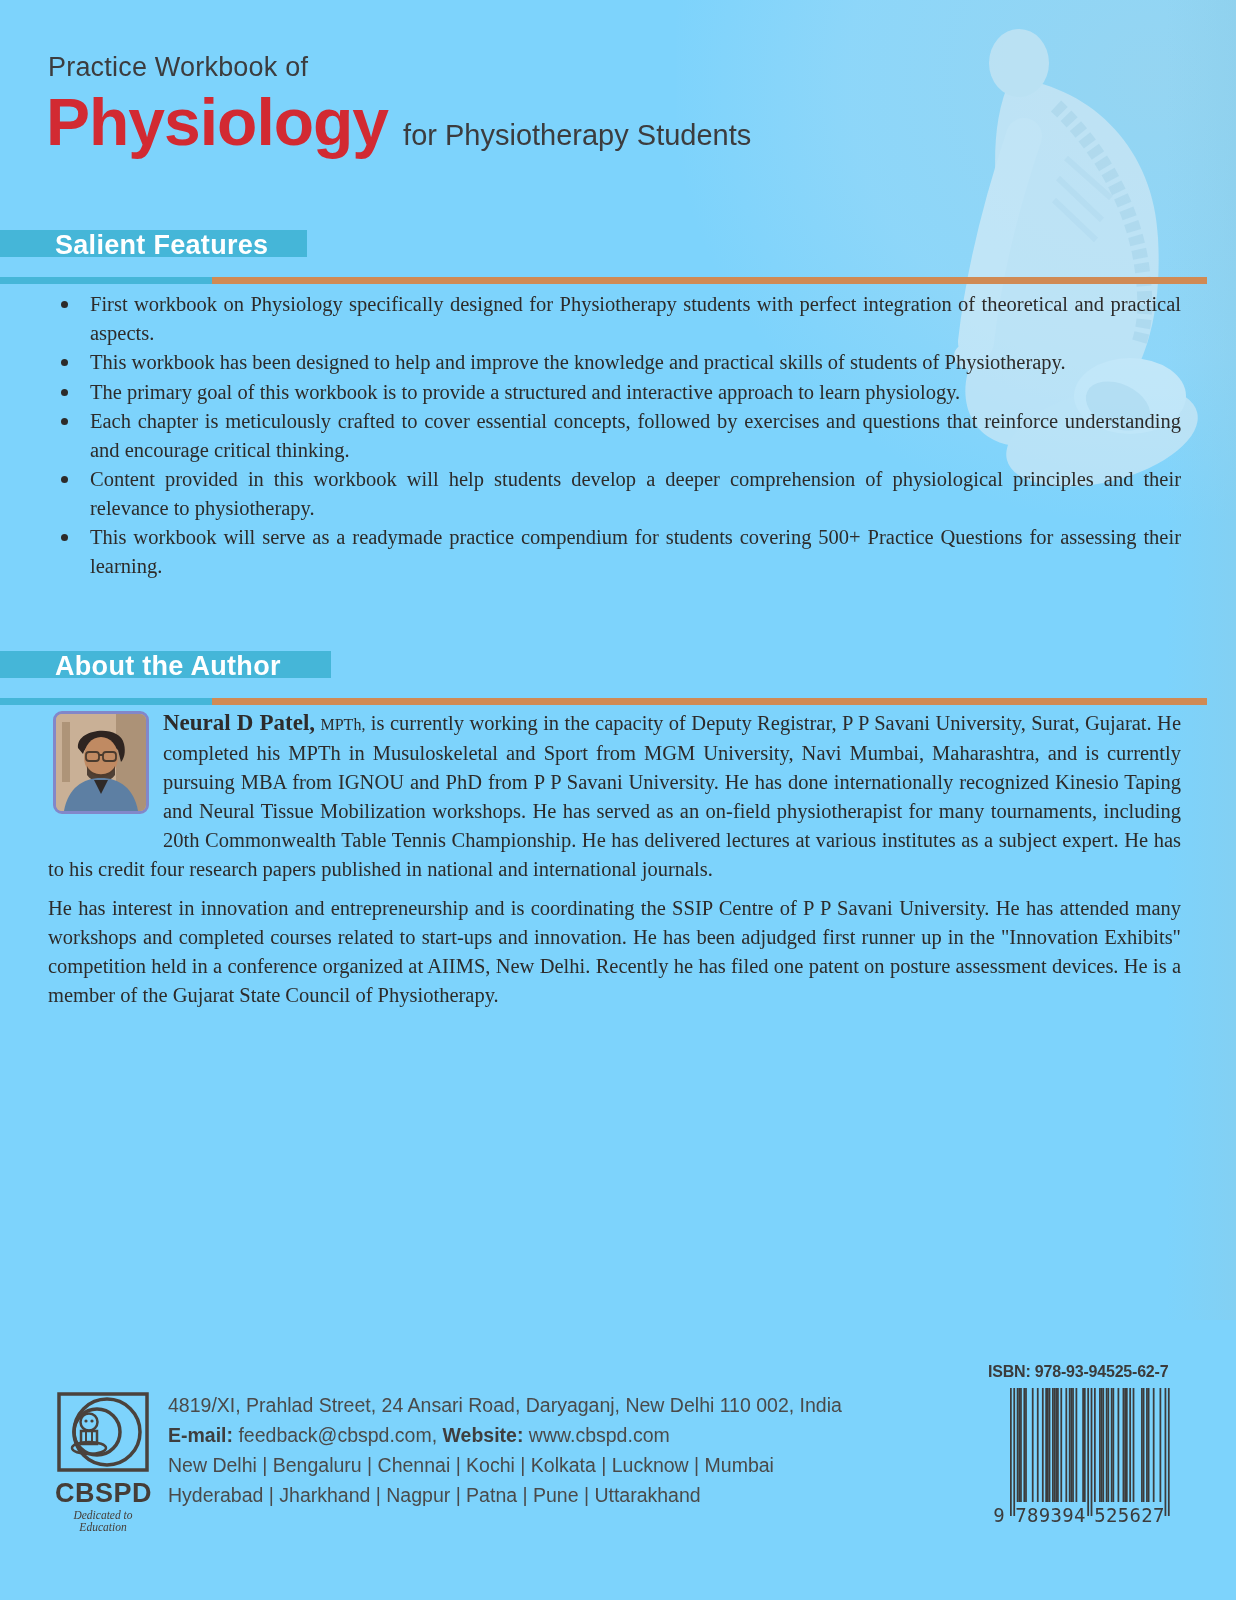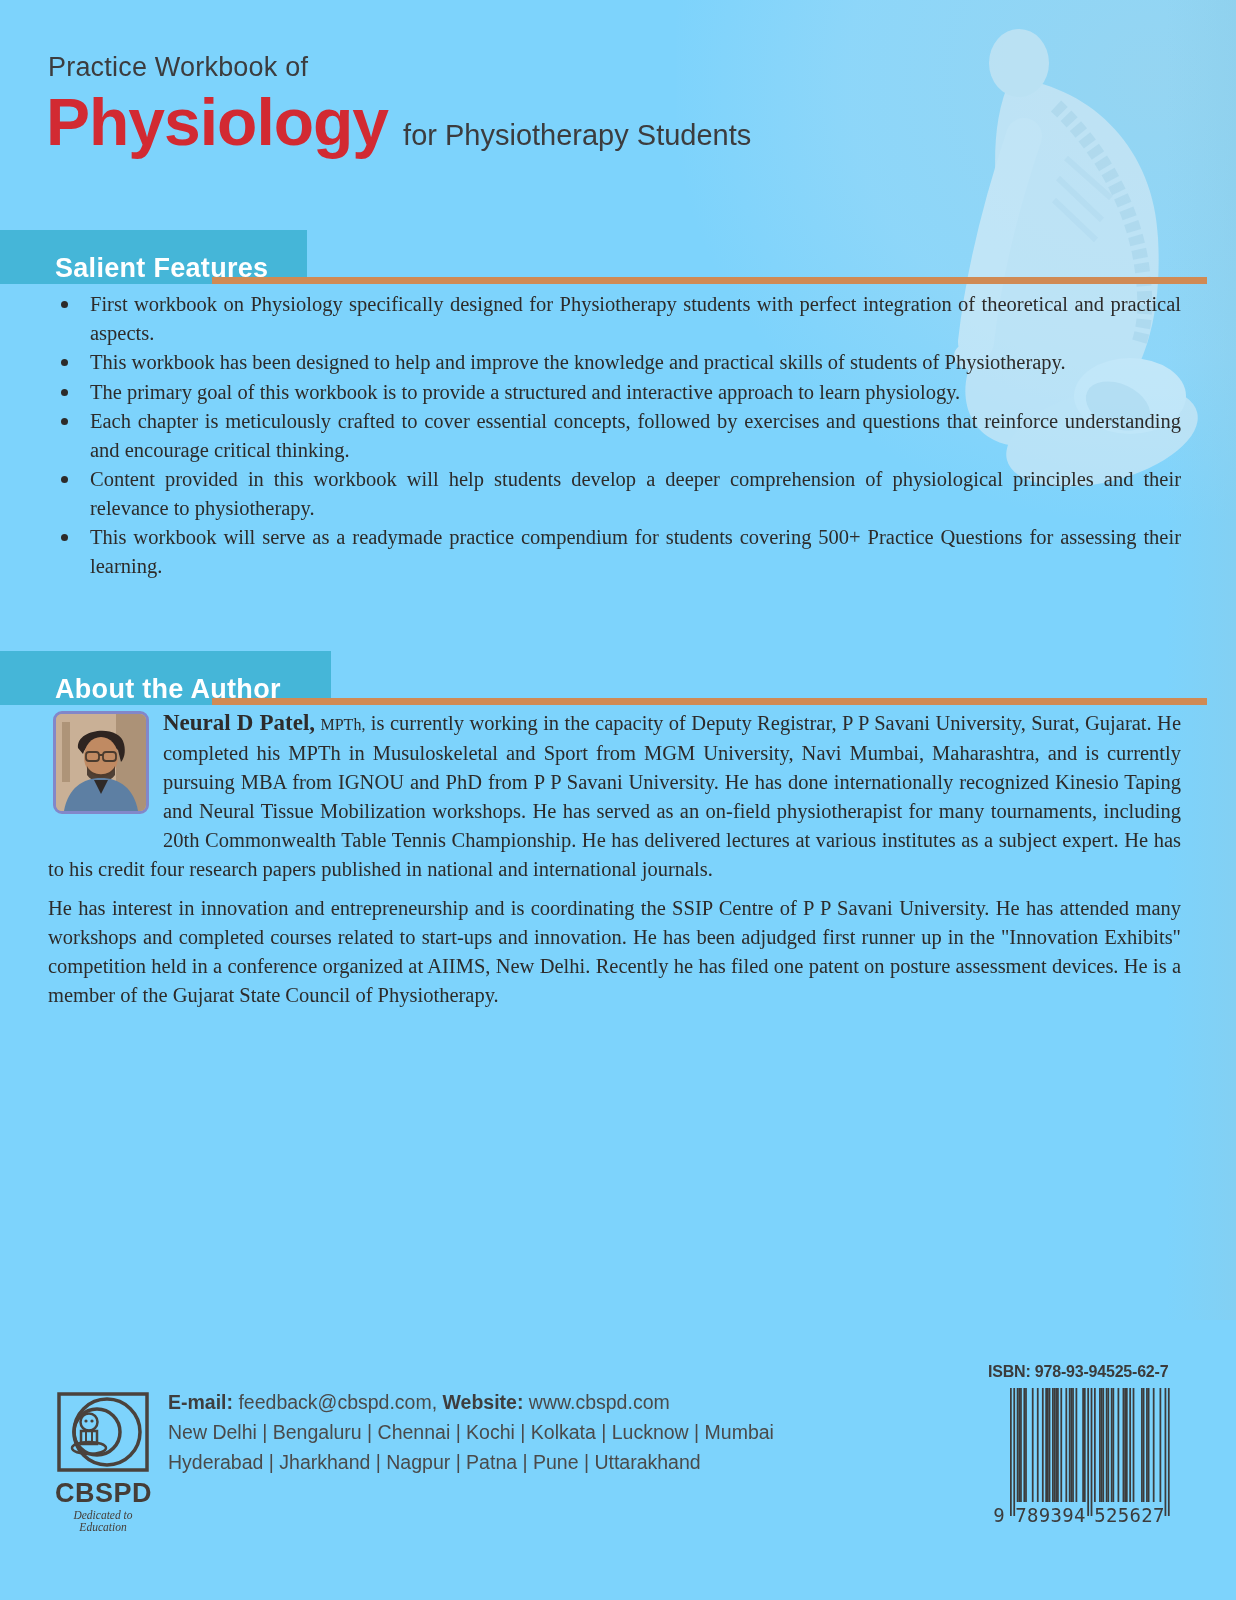--- a/index.html
+++ b/index.html
@@ -13,21 +13,21 @@
     background:linear-gradient(to left, rgba(140,203,228,0.38), rgba(255,255,255,0));}
   .bg-figure{position:absolute;right:0;top:8px;width:330px;height:500px;}
 
   
   .title-prefix{position:absolute;left:48px;top:52px;font-size:27px;font-weight:500;color:#3c3c3e;letter-spacing:.2px;}
   .title-row{position:absolute;left:46px;top:84px;display:flex;align-items:baseline;}
   .title-main{font-size:66px;font-weight:800;color:#d22a32;letter-spacing:-1px;}
   .title-suffix{font-size:29px;font-weight:500;color:#3c3c3e;margin-left:15px;}
 
   
-  .band{position:absolute;left:0;height:54px;background:#45b6d8;display:flex;align-items:flex-end;padding-left:55px;box-sizing:border-box;}
+  .band{position:absolute;left:0;height:27px;background:#45b6d8;display:flex;align-items:flex-start;padding-left:55px;box-sizing:border-box;}
   .band span{color:#ffffff;font-size:27px;font-weight:700;letter-spacing:.3px;}
   .band-salient{top:230px;width:307px;}
   .band-about{top:651px;width:331px;}
   .underline{position:absolute;left:0;height:7px;width:1207px;
     background:linear-gradient(to right,#45b6d8 0,#45b6d8 212px,#d08a54 212px,#d08a54 100%);}
   .underline-salient{top:277px;}
   .underline-about{top:698px;}
 
   
   .bullets{position:absolute;left:48px;top:290px;width:1133px;margin:0;padding:0;list-style:none;
@@ -140,20 +140,21 @@
       <path d="M26,40 h16 v13 h-16 z" fill="none" stroke="#4a423c" stroke-width="2.5"></path>
       <line x1="31" y1="40" x2="31" y2="53" stroke="#4a423c" stroke-width="2"></line>
       <line x1="37" y1="40" x2="37" y2="53" stroke="#4a423c" stroke-width="2"></line>
       <ellipse cx="34" cy="57" rx="17" ry="6" fill="none" stroke="#4a423c" stroke-width="2.5"></ellipse>
     </svg>
     <div class="logo-acronym">CBSPD</div>
     <div class="logo-tagline">Dedicated to Education</div>
   </div>
 
   <div class="pub-info">
+    <div class="pub-line first">4819/XI, Prahlad Street, 24 Ansari Road, Daryaganj, New Delhi 110 002, India</div>
     <div class="pub-line">
       <b>E-mail:</b>
       <span>feedback@cbspd.com,</span>
       <b>Website:</b>
       <span>www.cbspd.com</span>
     </div>
     <div class="pub-line">New Delhi | Bengaluru | Chennai | Kochi | Kolkata | Lucknow | Mumbai</div>
     <div class="pub-line">Hyderabad | Jharkhand | Nagpur | Patna | Pune | Uttarakhand</div>
   </div>
 

